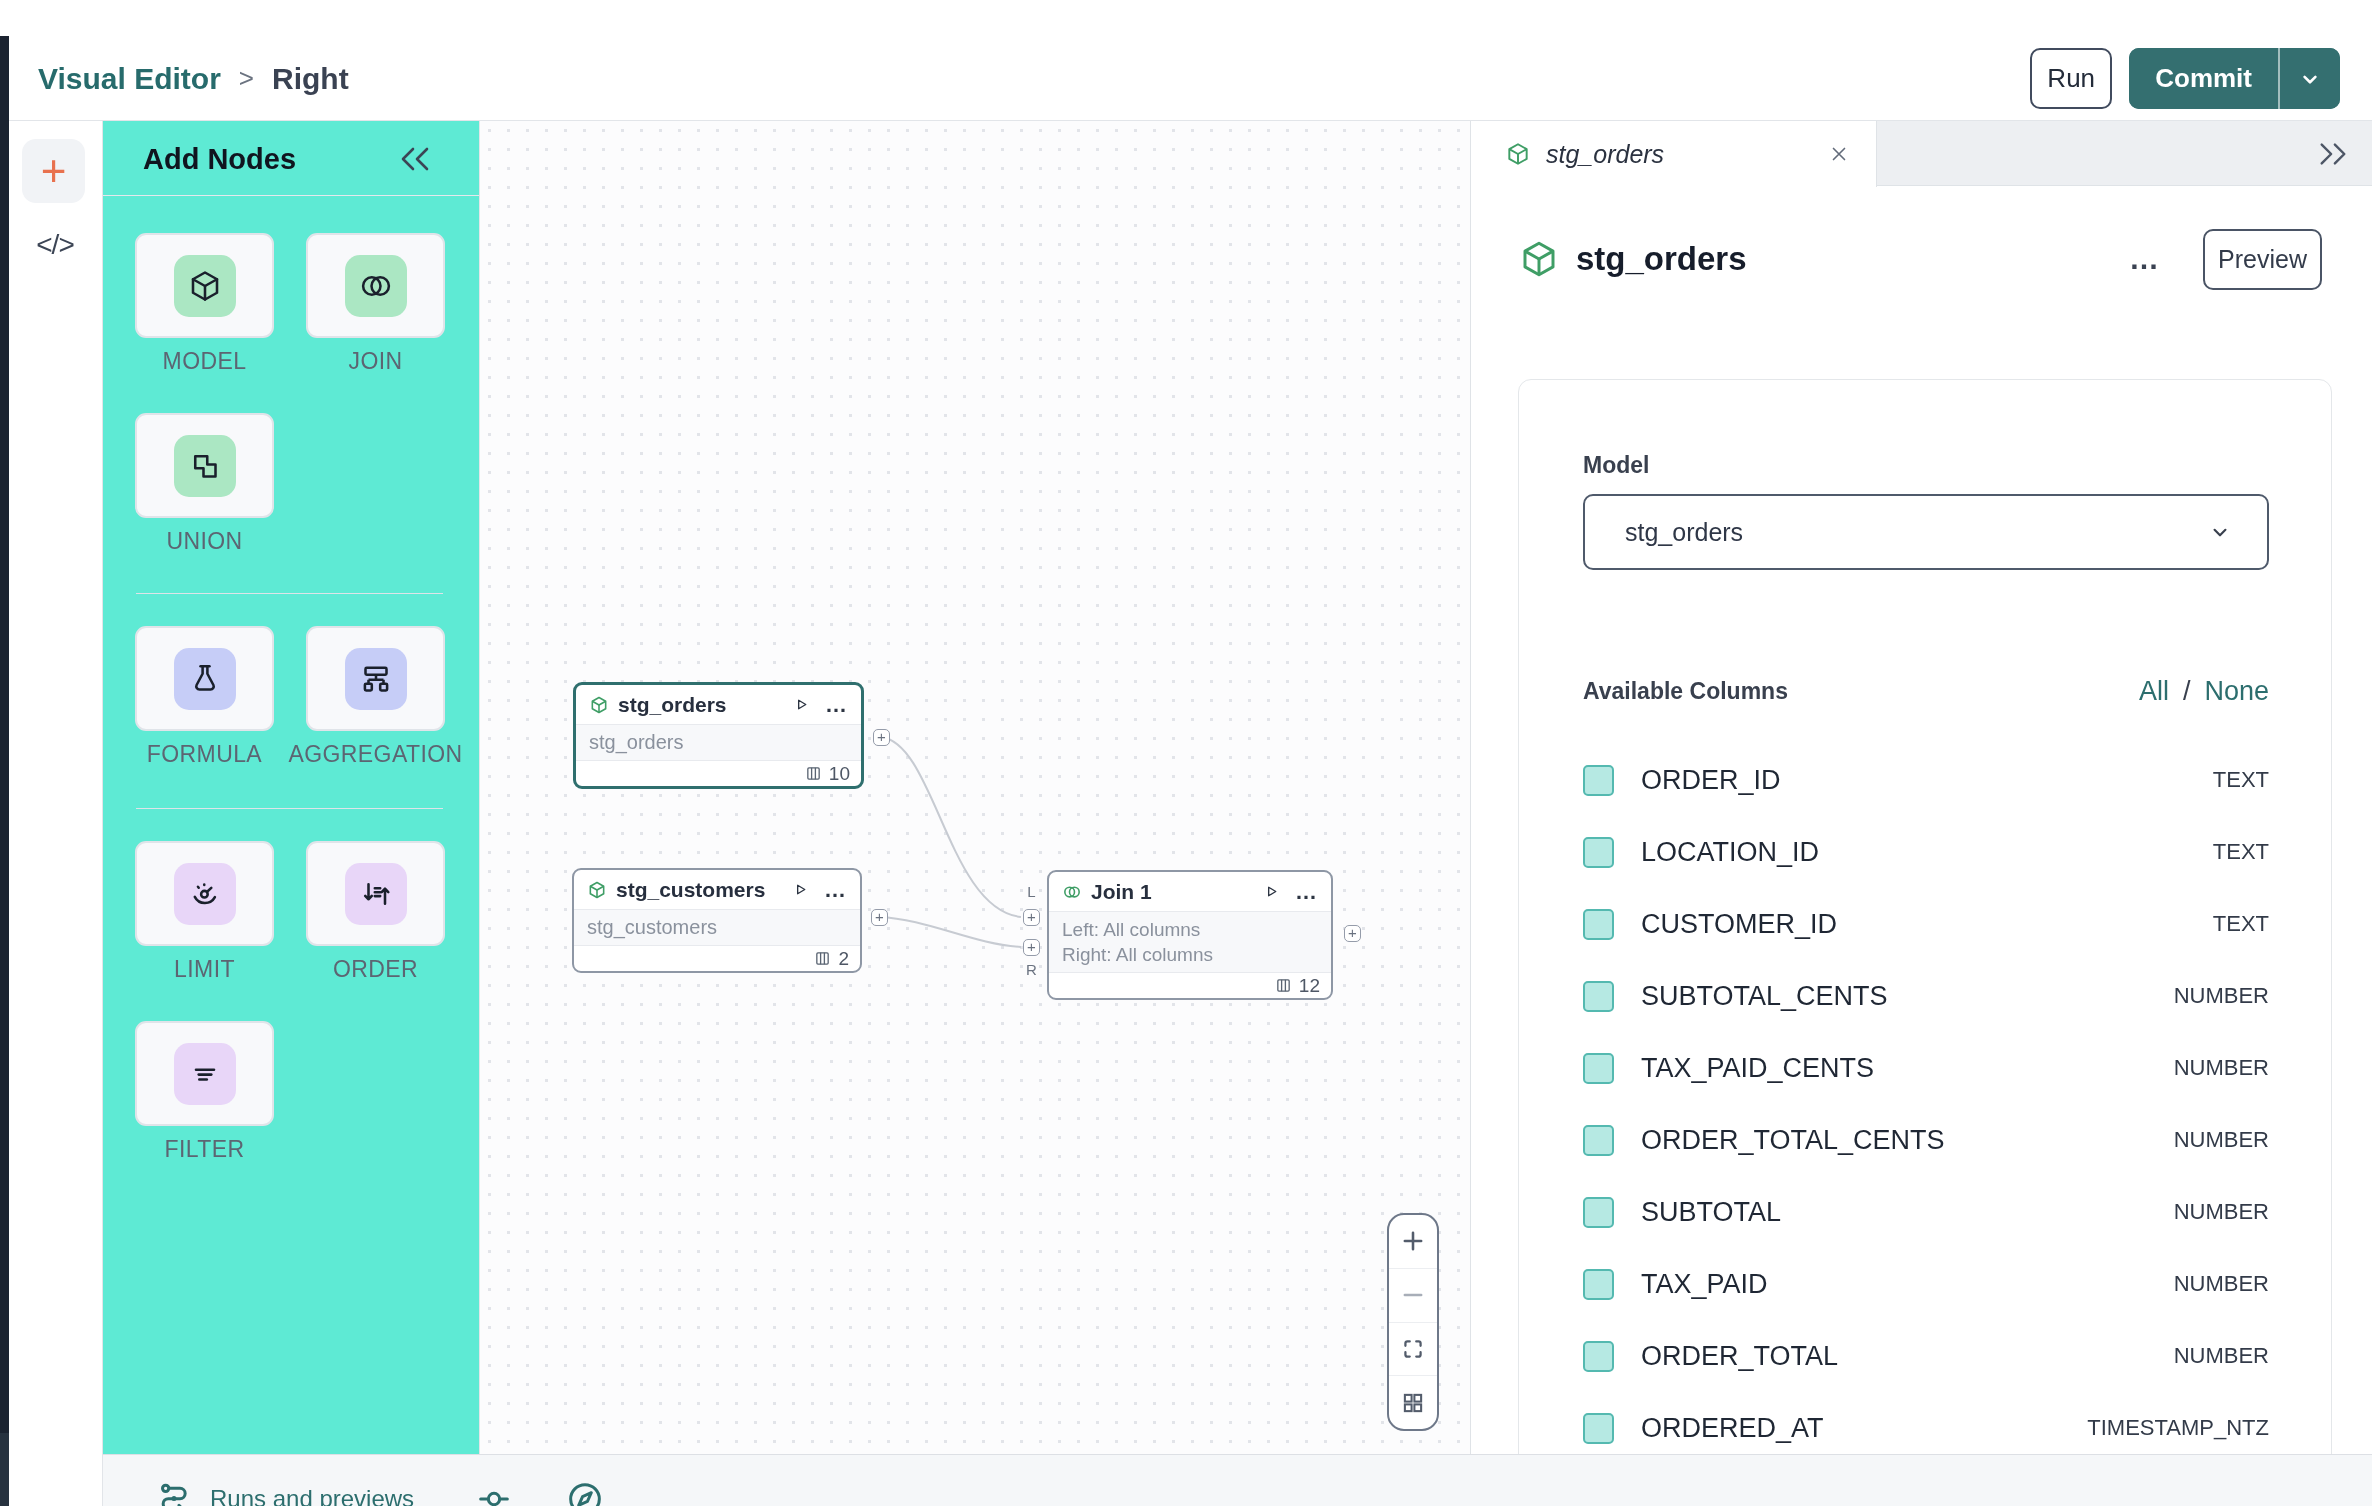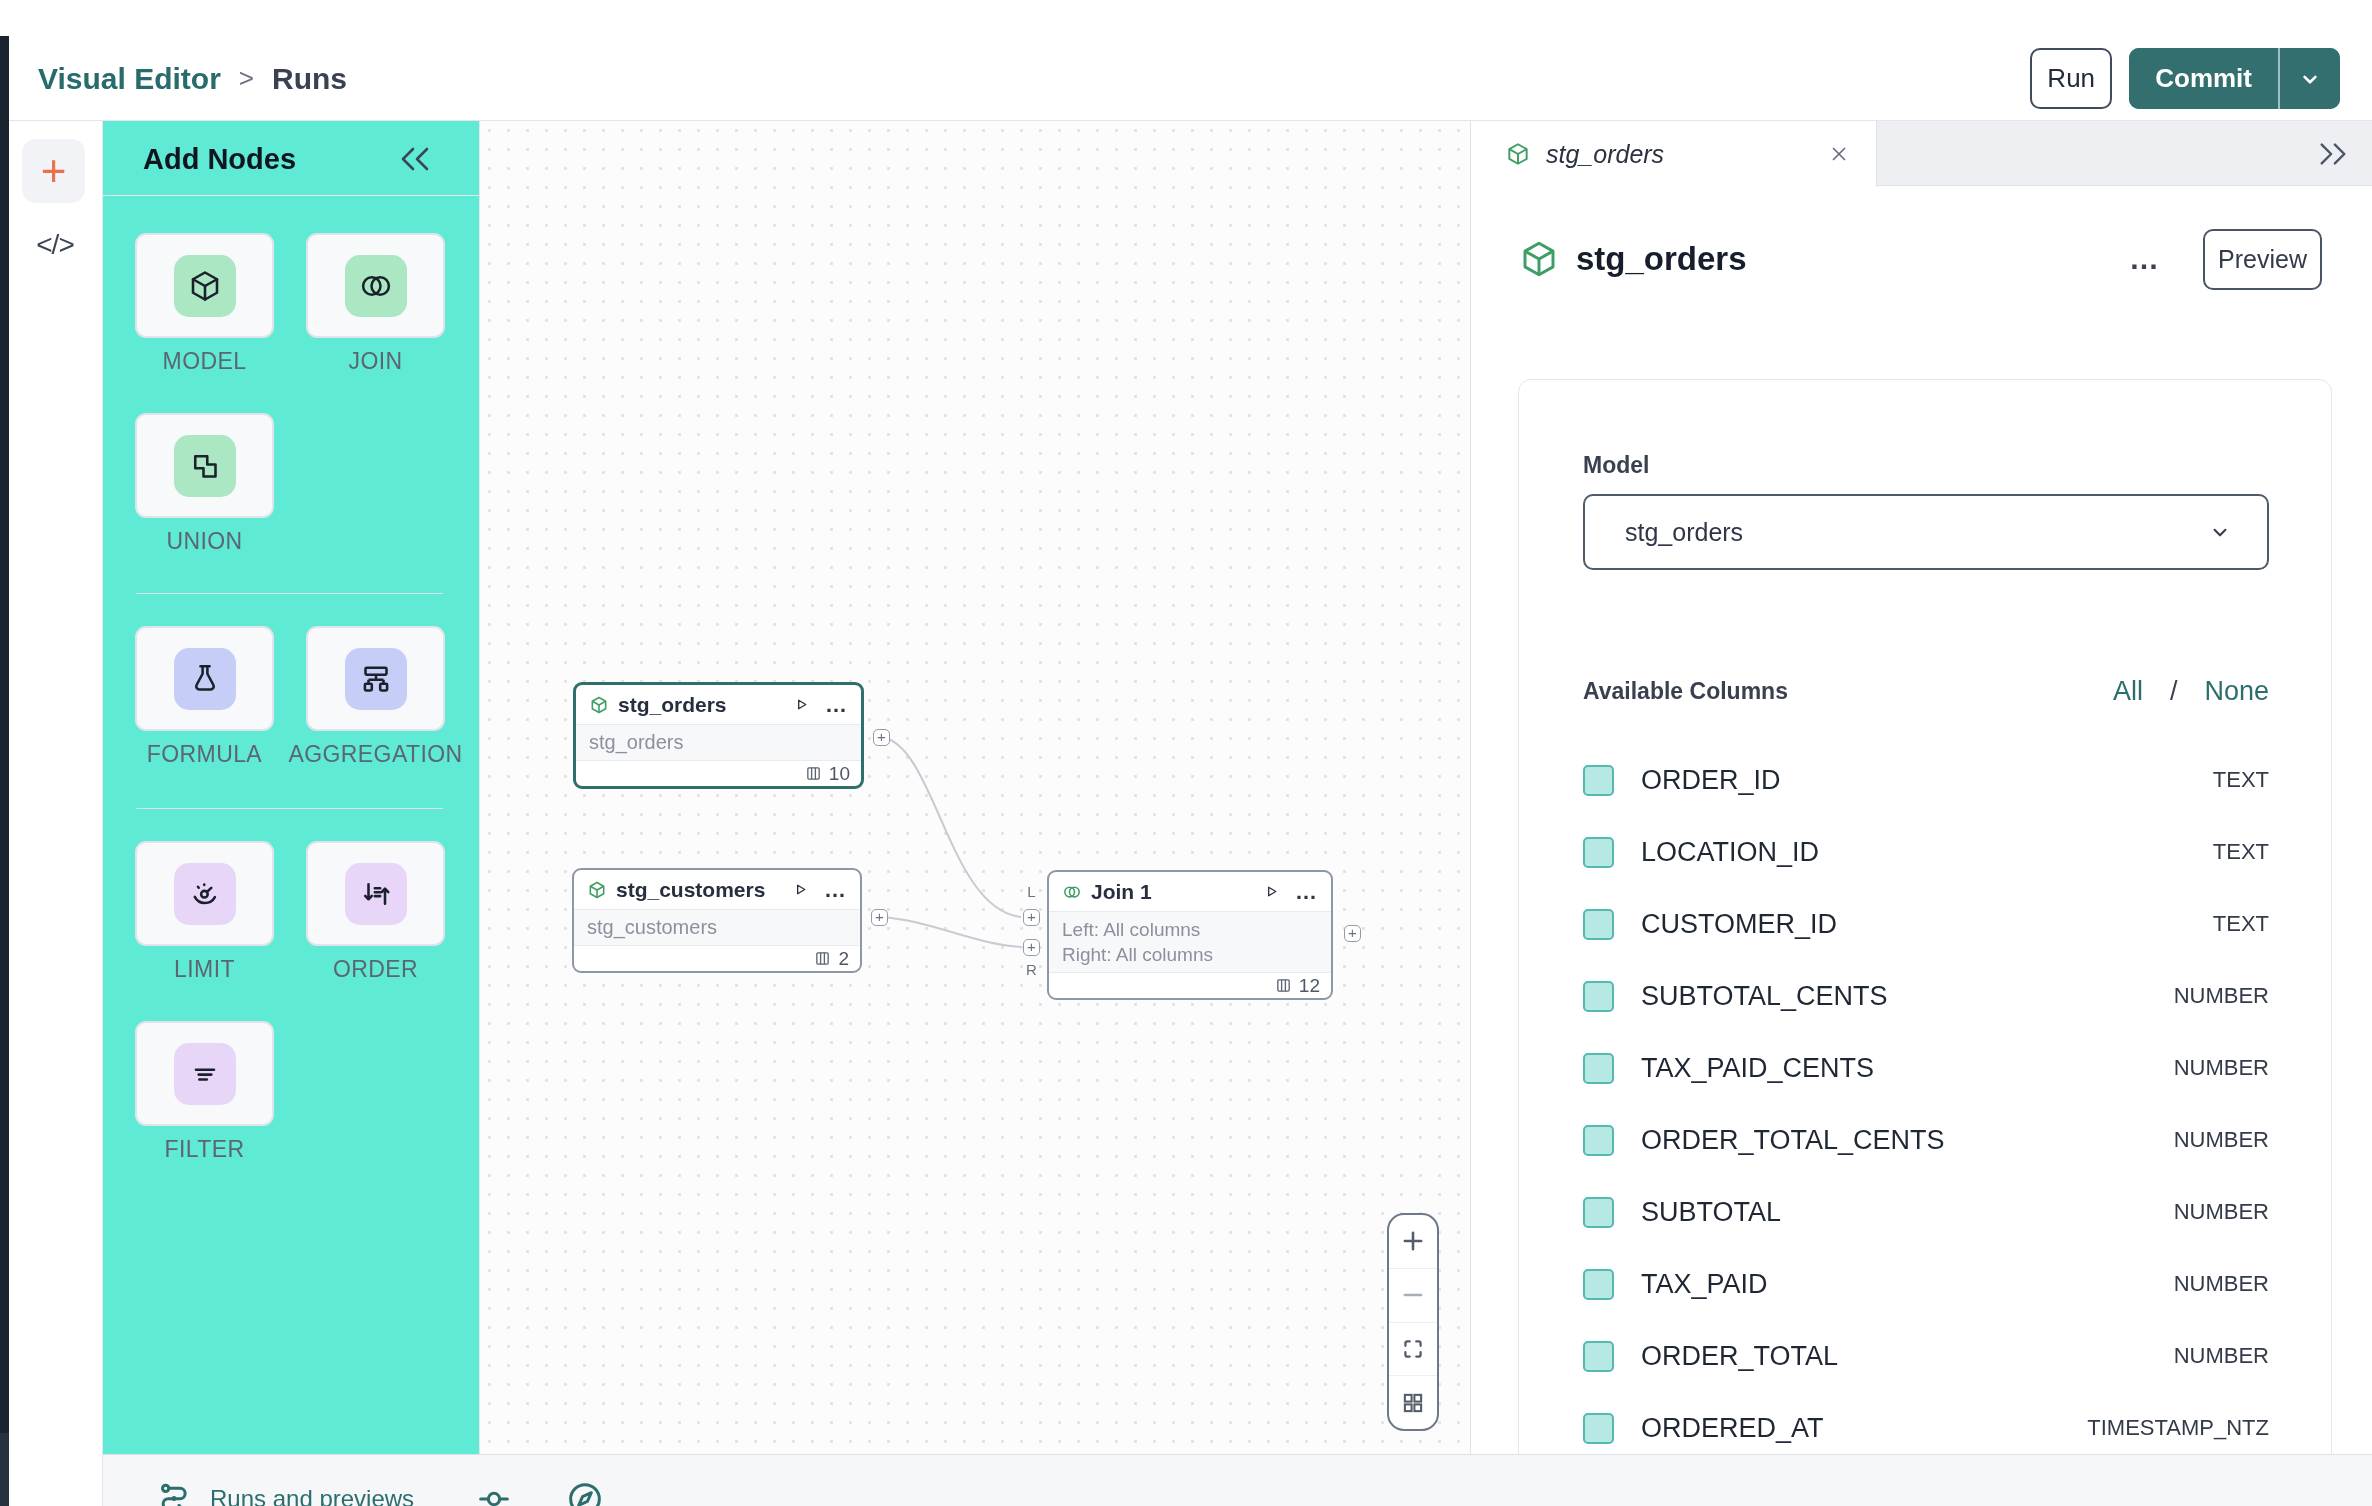--- a/index.html
+++ b/index.html
@@ -82,21 +82,21 @@
   .rp-title { font-size:33px; font-weight:bold; color:#161d2b; margin-left:16px; }
   .rp-more { margin-left:auto; background:none; border:none; font-size:30px; font-weight:bold; color:#3a4252; letter-spacing:2px; cursor:pointer; }
   .btn-preview { margin-left:42px; width:119px; height:61px; background:#fff; border:2px solid #4a5465; border-radius:10px; font-size:25px; color:#333b4a; cursor:pointer; font-family:inherit; }
   .rp-card { position:absolute; left:47px; top:258px; width:814px; height:1160px; border:1px solid #e4e7ea; border-radius:13px; background:#fff; }
   .model-label { position:absolute; left:64px; top:72px; font-size:23px; font-weight:bold; color:#39404e; }
   .model-select { position:absolute; left:64px; top:114px; width:686px; height:76px; border:2px solid #4f5a6b; border-radius:10px; display:flex; align-items:center; padding:0 34px 0 40px; cursor:pointer; background:#fff; }
   .model-value { font-size:25px; color:#2f3747; }
   .model-caret { margin-left:auto; color:#39404e; }
   .avail-row { position:absolute; left:64px; top:296px; width:686px; display:flex; align-items:center; }
   .avail-label { font-size:23px; font-weight:bold; color:#39404e; }
-  .sel-links { margin-left:auto; display:flex; align-items:center; gap:27px; font-size:27px; }
+  .sel-links { margin-left:auto; display:flex; align-items:center; gap:14px; font-size:27px; }
   .sel-link { color:#2c6e6e; cursor:pointer; }
   .sel-sep { color:#39404e; }
   .col-rows { position:absolute; left:64px; top:364px; width:686px; }
   .col-row { height:72px; display:flex; align-items:center; }
   .cbx { width:31px; height:31px; background:#b6e9e3; border:2.5px solid #54b9b0; border-radius:5px; cursor:pointer; flex:none; }
   .col-name { margin-left:27px; font-size:27px; color:#1f2734; }
   .col-type { margin-left:auto; font-size:22px; color:#333b49; }
 
   
   .bottombar { position:absolute; left:103px; top:1418px; width:2269px; height:88px; background:#f5f7f9; border-top:1px solid #dde0e5; display:flex; align-items:center; z-index:25; color:#2c6e6e; }
@@ -110,21 +110,21 @@
 </style>
 </head>
 <body>
 
 <div class="page">
 
   <div class="topbar">
     <div class="crumbs">
       <span class="crumb-link">Visual Editor</span>
       <span class="crumb-sep">&gt;</span>
-      <span class="crumb-page">Runs</span>
+      <span class="crumb-page">Right</span>
     </div>
     <div class="top-actions">
       <button class="btn-run">Run</button>
       <div class="btn-commit-wrap">
         <button class="btn-commit">Commit</button>
         <button class="btn-commit-caret">
           <span>
             <svg width="26" height="26" viewBox="0 0 24 24" fill="none" stroke="currentColor" stroke-width="2.4" stroke-linecap="round" stroke-linejoin="round">
                 <path d="M7 10l5 5 5-5"></path>
               </svg>

